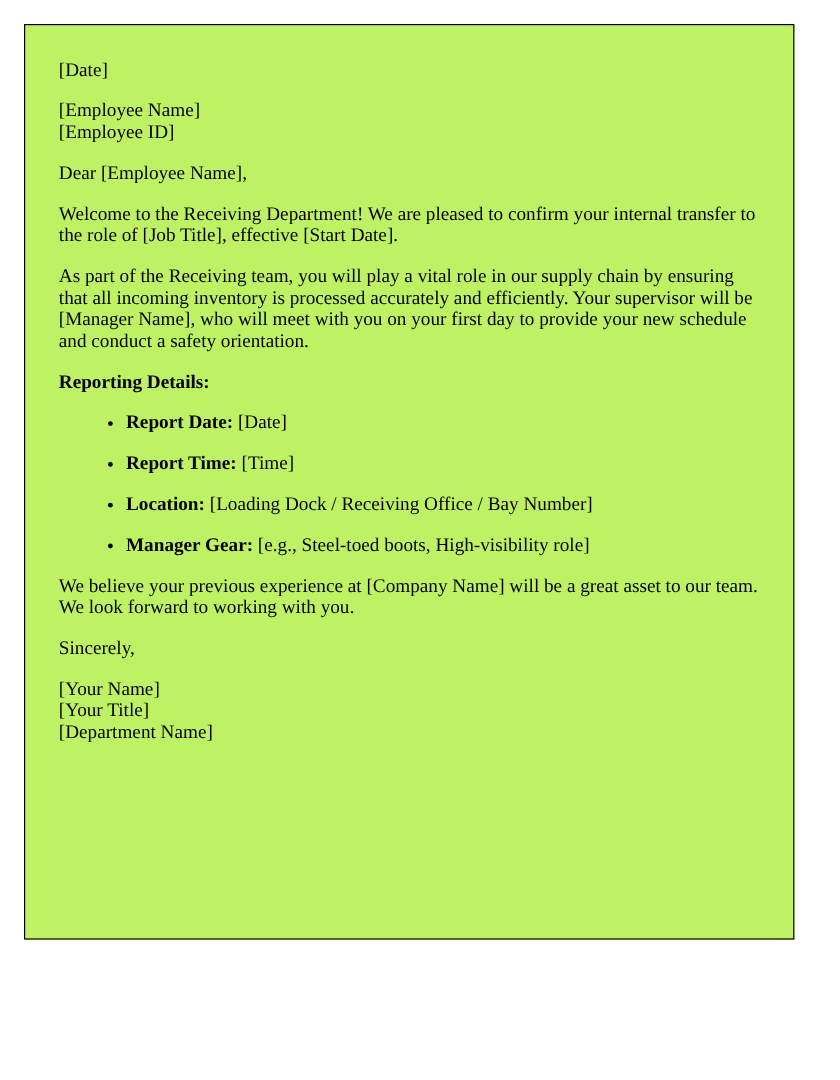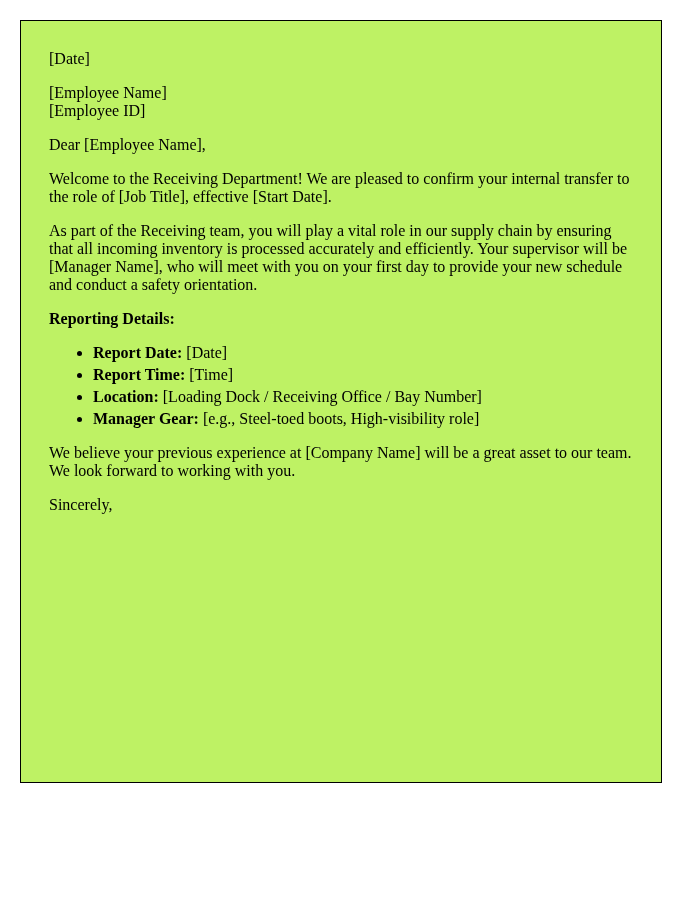--- a/index.html
+++ b/index.html
@@ -27,21 +27,21 @@
   .page p, .page .block {
     margin: 16px 0;
     line-height: normal;
   }
   .page ul {
     margin: 16px 0;
     padding-left: 40px;
     list-style-type: disc;
   }
   .page li {
-    margin: 4px;
+    margin: 16px;
     line-height: normal;
   }
   .bold, b {
     font-weight: bold;
   }
 </style>
 </head>
 <body>
 
 <div class="page">
@@ -65,14 +65,19 @@
     <li><b>Report Date:</b> <span>[Date]</span></li>
     <li><b>Report Time:</b> <span>[Time]</span></li>
     <li><b>Location:</b> <span>[Loading Dock / Receiving Office / Bay Number]</span></li>
     <li><b>Manager Gear:</b> <span>[e.g., Steel-toed boots, High-visibility role]</span></li>
   </ul>
 
   <p>We believe your previous experience at [Company Name] will be a great asset to our team. We look forward to working with you.</p>
 
   <p>Sincerely,</p>
 
+  <div class="block">
+    <div>[Your Name]</div>
+    <div>[Your Title]</div>
+    <div>[Department Name]</div>
+  </div>
 
 </div>
 
 </body></html>

